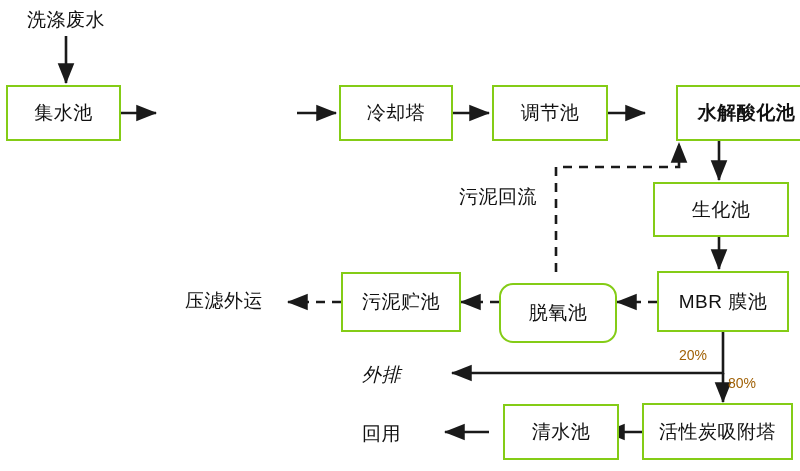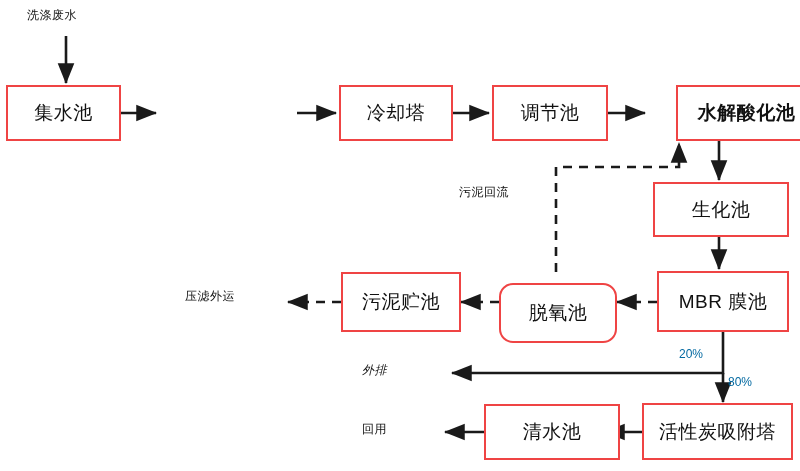--- a/index.html
+++ b/index.html
@@ -19,43 +19,43 @@
     position: absolute;
     left: 0;
     top: 0;
     width: 800px;
     height: 471px;
     pointer-events: none;
   }
   .node {
     position: absolute;
     box-sizing: border-box;
-    border: 2px solid #ef4444;
+    border: 2px solid #84cc16;
     background: #ffffff;
     display: flex;
     align-items: center;
     justify-content: center;
     color: #111111;
     font-size: 19px;
     letter-spacing: 0.5px;
     white-space: nowrap;
     z-index: 2;
   }
   .label {
     position: absolute;
     color: #111111;
-    font-size: 12px;
+    font-size: 19px;
     white-space: nowrap;
     letter-spacing: 0.5px;
     z-index: 2;
   }
   .pct {
     position: absolute;
-    color: #0369a1;
-    font-size: 12px;
+    color: #a16207;
+    font-size: 14px;
     white-space: nowrap;
     z-index: 2;
   }
 </style>
 </head>
 <body>
 
 <div id="canvas">
 
   <svg id="wires" viewBox="0 0 800 471" xmlns="http://www.w3.org/2000/svg">
@@ -132,21 +132,21 @@
   </div>
 
   <div class="node" style="left:341px; top:272px; width:120px; height:60px;">
     <span>污泥贮池</span>
   </div>
 
   <div class="node" style="left:642px; top:403px; width:151px; height:57px;">
     <span>活性炭吸附塔</span>
   </div>
 
-  <div class="node" style="left:484px; top:404px; width:136px; height:56px;">
+  <div class="node" style="left:503px; top:404px; width:116px; height:56px;">
     <span>清水池</span>
   </div>
 
   <div class="label" style="left:27px; top:7px;">
     <span>洗涤废水</span>
   </div>
 
   <div class="label" style="left:459px; top:184px;">
     <span>污泥回流</span>
   </div>

